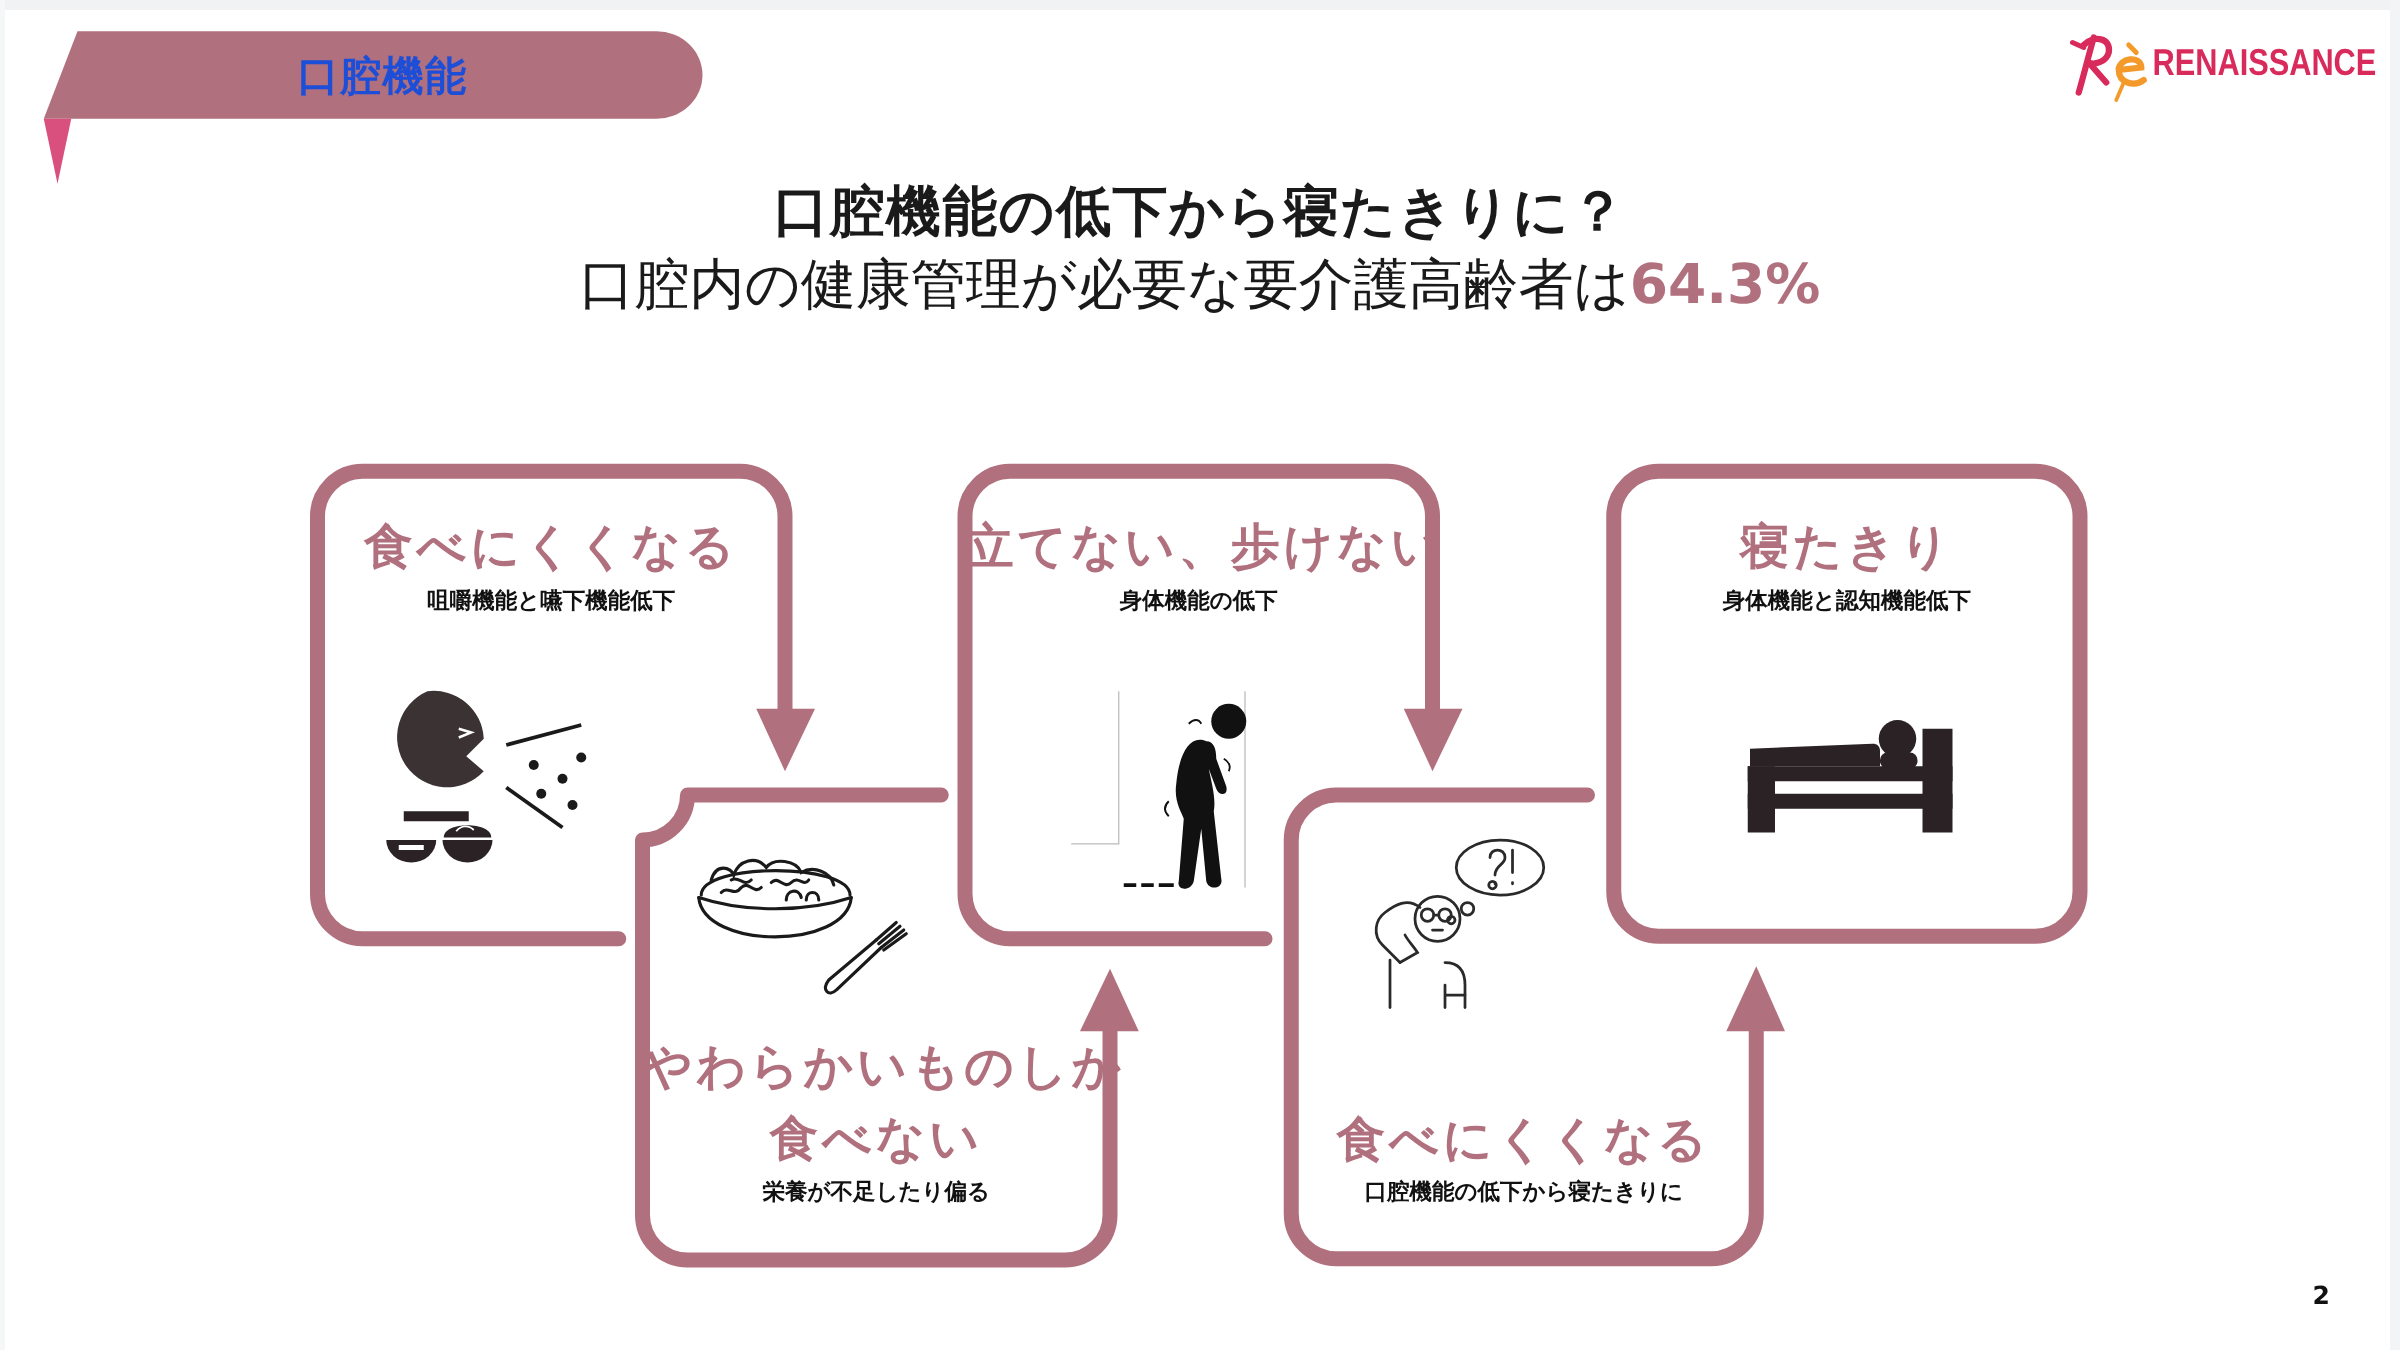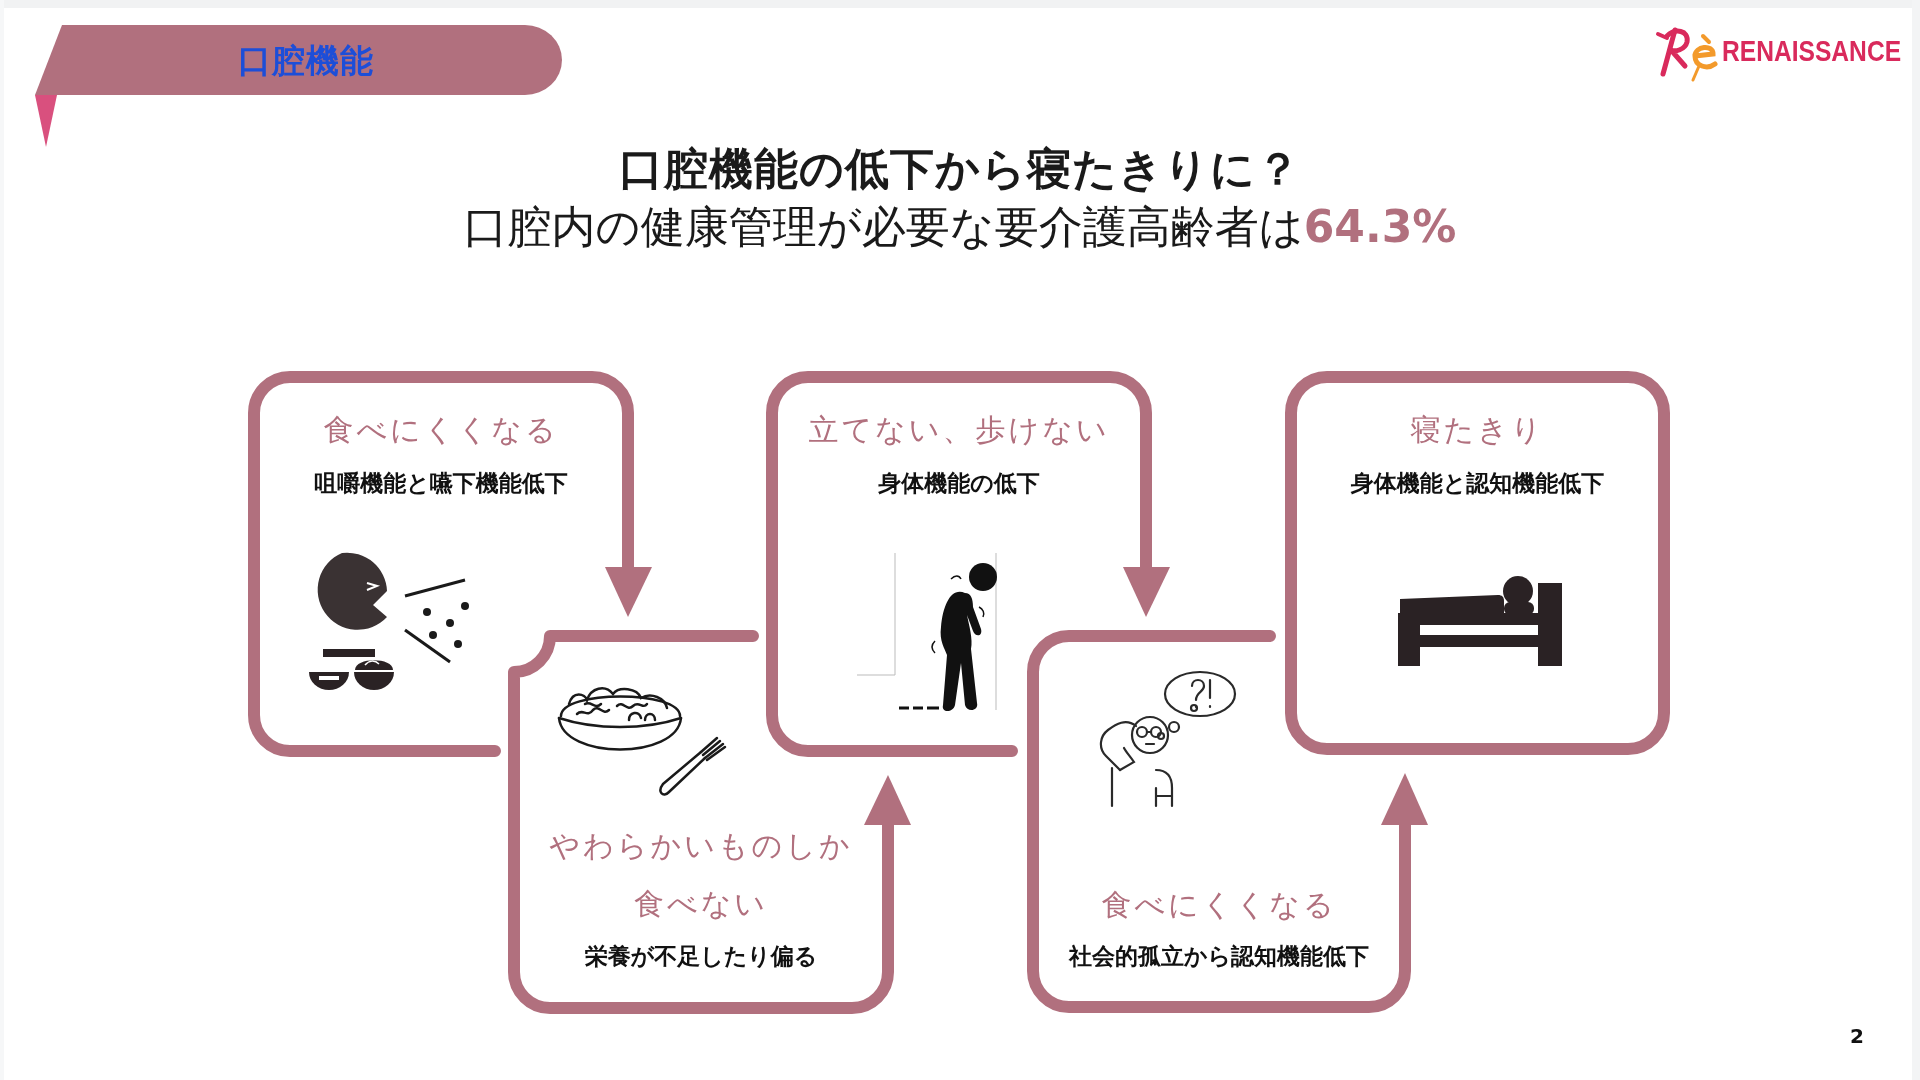--- a/index.html
+++ b/index.html
@@ -32,25 +32,25 @@
   .subtitle {
     position: absolute; left: 0; width: 1920px; top: 198px; text-align: center;
     font-size: 44px; color: #1a1a1a;
   }
   .subtitle .pct { color: #b1707e; font-weight: bold; }
 
   #flow { position: absolute; left: 0; top: 0; width: 1920px; height: 1080px; }
 
   .step-title {
     position: absolute; text-align: center; color: #b1707e;
-    font-size: 30px; font-weight: normal; letter-spacing: 3px; white-space: nowrap;
+    font-size: 39px; font-weight: bold; letter-spacing: 3px; white-space: nowrap;
   }
   .step-desc {
     position: absolute; text-align: center; color: #111111;
-    font-size: 23px; font-weight: bold; white-space: nowrap;
+    font-size: 18px; font-weight: bold; white-space: nowrap;
   }
   .icon { position: absolute; }
 
   .page-num {
     position: absolute; left: 1850px; top: 1024px; font-size: 20px; font-weight: bold; color: #111;
   }
 </style>
 </head>
 <body>
 
@@ -166,21 +166,21 @@
     <circle cx="66" cy="62" r="5"></circle>
     <path d="M57 62 L61 62 M56 74 L64 74"></path>
     <path d="M46 56 C36 48, 26 54, 18 60 C10 66, 8 78, 16 86 L30 100"></path>
     <path d="M30 100 L44 92 C40 86, 36 82, 34 78"></path>
     <path d="M66 100 C78 100, 82 108, 82 118 L82 136"></path>
     <path d="M66 118 L66 136 M66 126 L82 126"></path>
     <path d="M22 98 L22 136"></path>
   </g>
 </svg>
 <div class="step-title" style="left:1033px; width:372px; top:885px;">食べにくくなる</div>
-<div class="step-desc" style="left:1033px; width:372px; top:941px;">社会的孤立から認知機能低下</div>
+<div class="step-desc" style="left:1033px; width:372px; top:941px;">口腔機能の低下から寝たきりに</div>
 
 <div class="step-title" style="left:1291px; width:373px; top:410px;">寝たきり</div>
 <div class="step-desc" style="left:1291px; width:373px; top:468px;">身体機能と認知機能低下</div>
 <svg class="icon" style="left:1398px; top:573px;" width="170" height="95" viewBox="0 0 170 95">
   <g fill="#2a2224">
     <path d="M2 26 L100 22 C104 22, 106 24, 106 28 L106 40 L2 40 Z"></path>
     <circle cx="120" cy="18" r="15"></circle>
     <rect x="106" y="29" width="30" height="13" rx="6"></rect>
     <rect x="140" y="10" width="24" height="83"></rect>
     <rect x="0" y="40" width="164" height="12"></rect>

